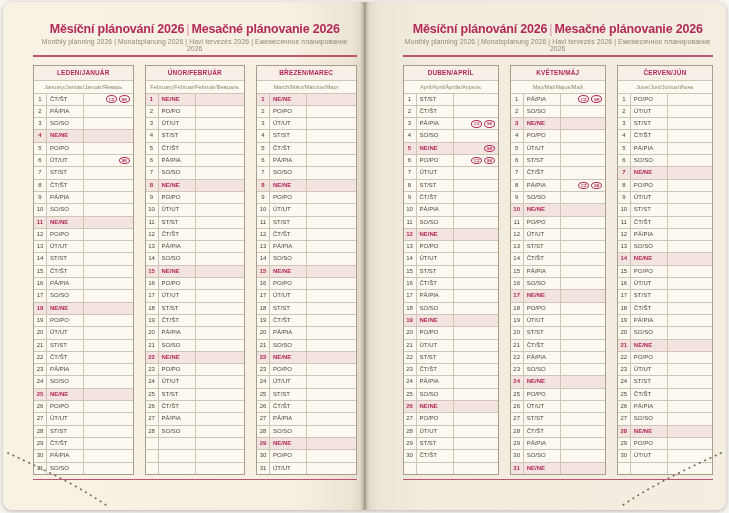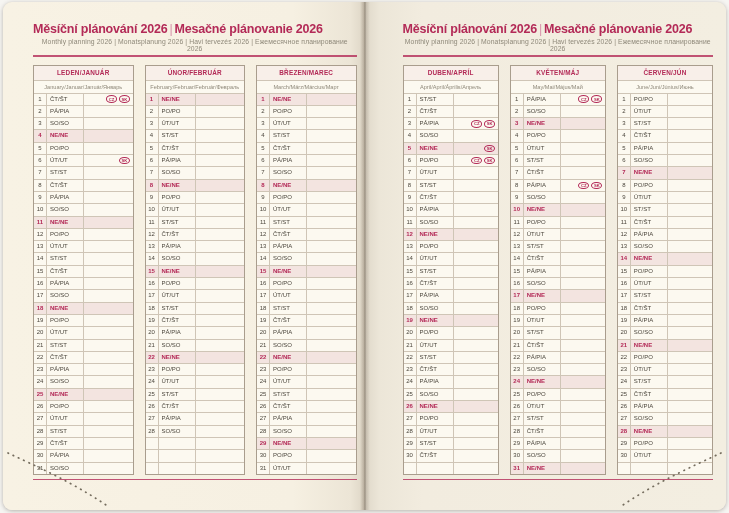--- a/index.html
+++ b/index.html
@@ -21,21 +21,21 @@
   .page.left{background:linear-gradient(90deg,#f8f2e4 0%,#f6f0e2 80%,#ece5d6 96%,#ddd5c5 100%);}
   .page.right{background:linear-gradient(90deg,#dfd8c9 0%,#ece6d8 4%,#f2ecdf 16%,#f3eee1 100%);}
   .gutter{
     position:absolute;left:50%;top:0;bottom:0;width:10px;transform:translateX(-50%);
     background:linear-gradient(90deg,rgba(90,75,58,0) 0%,rgba(90,75,58,.28) 40%,rgba(70,58,45,.5) 50%,rgba(90,75,58,.2) 60%,rgba(90,75,58,0) 100%);
   }
   .page-inner{position:relative;height:100%;}
   .page.left  .page-inner{margin:0 8px 0 30px;}
   .page.right .page-inner{margin:0 13px 0 38px;}
   .page-title{
-    margin:0;padding-top:20px;text-align:left;
+    margin:0;padding-top:20px;text-align:center;
     font-size:12.5px;font-weight:bold;color:var(--accent,#b32a57);
     letter-spacing:-0.2px;
   }
   .title-sep{color:#d795ac;font-weight:normal;padding:0 2px;}
   .page-subtitle{
     margin-top:2px;text-align:center;
     font-size:6.8px;color:var(--muted,#8f897a);letter-spacing:.1px;
   }
   .rule{height:1.6px;background:var(--accent,#b32a57);opacity:.8;margin-top:3px;}
   .rule.bottom{margin-top:4px;}

